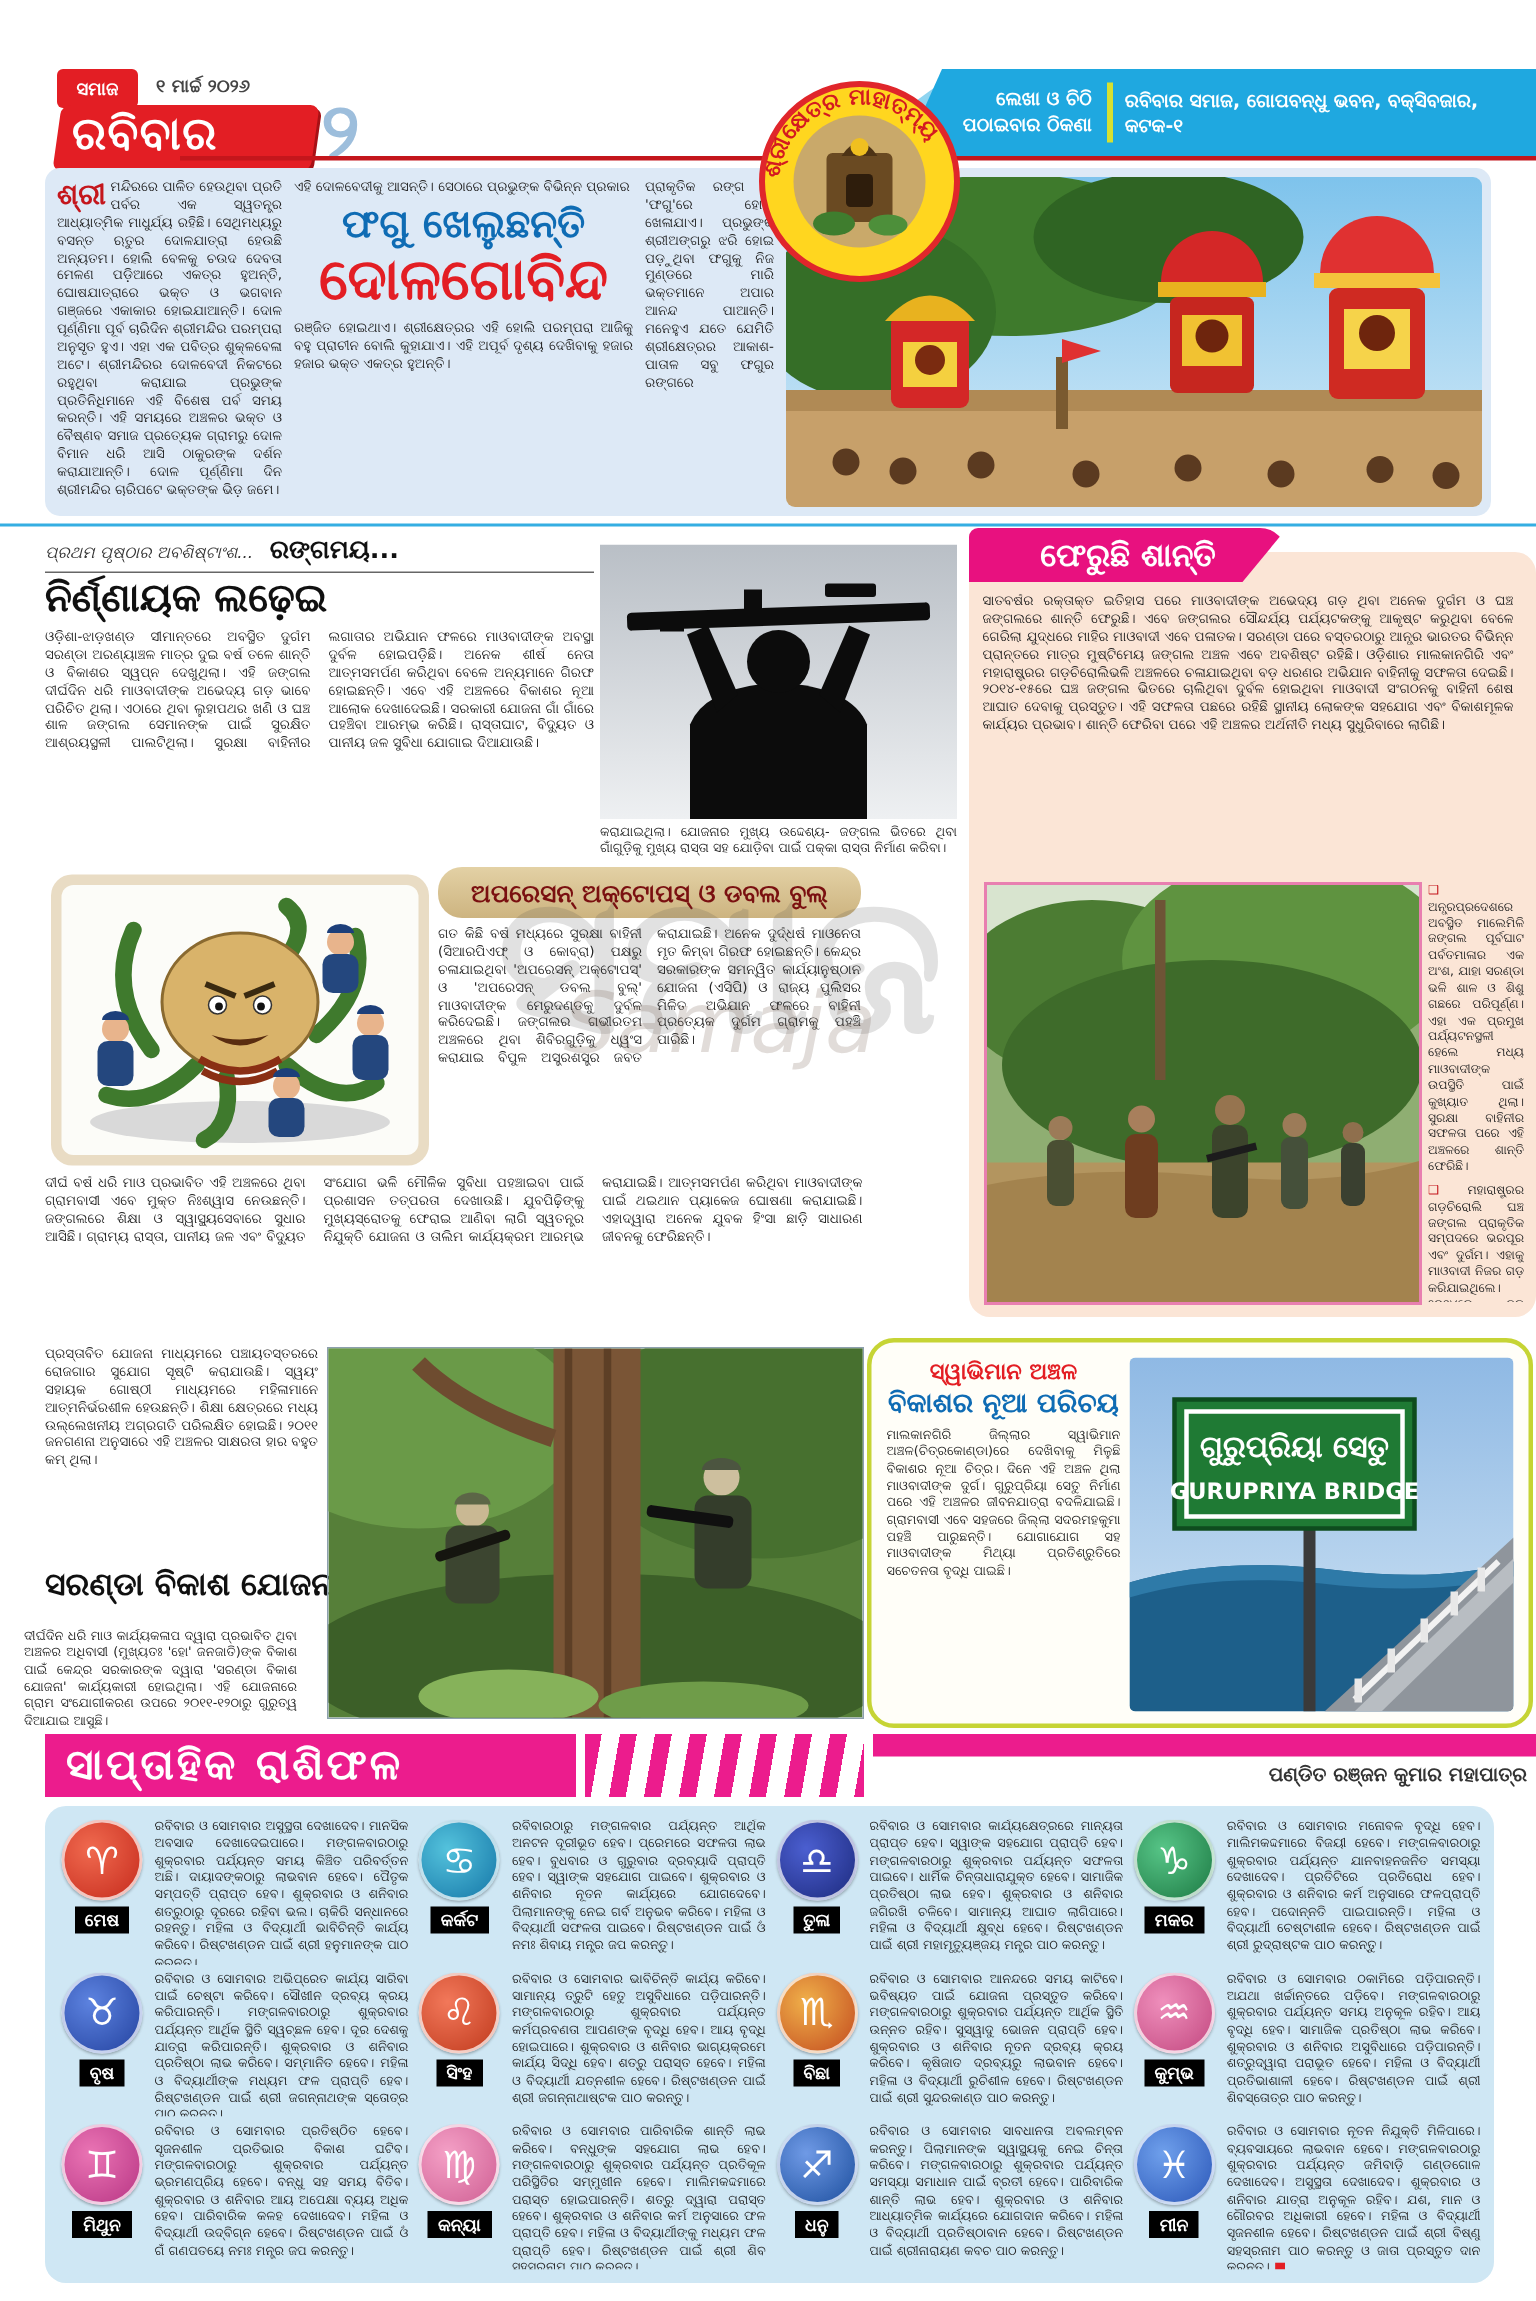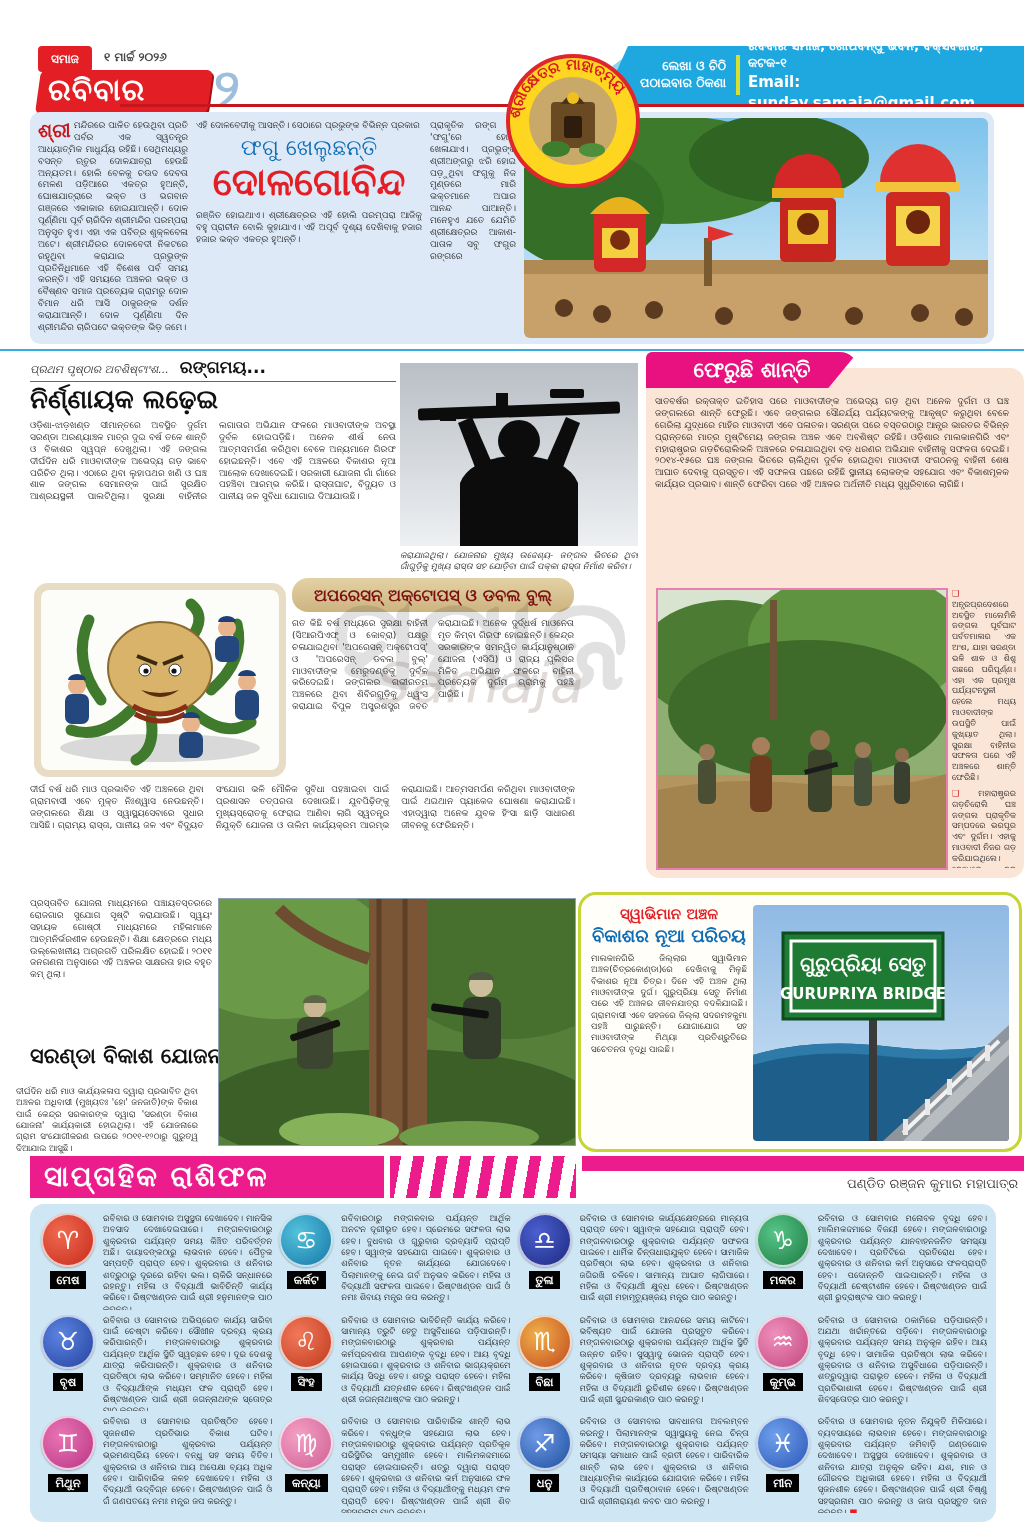--- a/index.html
+++ b/index.html
@@ -28,35 +28,35 @@
   .addr-bar{width:4px;height:40px;background:#d6e030;margin:0 8px 0 10px;}
   .addr-text{font-size:12.5px;line-height:1.4;font-weight:bold;}
   .addr-text .email{font-size:15px;}
   .emblem{left:506px;top:54px;width:134px;height:134px;z-index:30;}
 
   
   .top-sec{left:30px;top:112px;width:964px;height:232px;background:#dde9f6;border-radius:10px;}
   .ts-colA{left:8px;top:8px;width:150px;height:216px;overflow:hidden;}
   .drop{float:left;font-size:19px;font-weight:bold;color:#c4161c;line-height:1;margin:1px 3px 0 0;}
   .ts-colB{left:166px;top:8px;width:226px;height:216px;overflow:hidden;}
-  .hl1{text-align:center;color:#0f6cb4;font-weight:normal;font-size:22px;line-height:1.1;margin:4px 0 2px;}
+  .hl1{text-align:center;color:#0f6cb4;font-weight:bold;font-size:26px;line-height:1.1;margin:4px 0 2px;}
   .hl2{text-align:center;color:#e31e24;font-weight:bold;font-size:38px;line-height:1.1;margin:0 0 6px;}
   .ts-colC{left:400px;top:8px;width:86px;height:216px;overflow:hidden;}
   .ts-photo{left:494px;top:6px;width:464px;height:220px;border-radius:6px;overflow:hidden;}
 
   .sec-line{left:0;right:0;top:349px;height:2px;background:#35aee2;}
 
   
   .kick{left:30px;top:357px;width:366px;border-bottom:1px solid #666;padding-bottom:4px;}
   .kick .it{font-style:italic;font-size:11px;color:#333;margin-top:12px;}
   .kick .bd{font-size:17px;font-weight:bold;color:#111;margin-left:6px;}
   .dz-head{left:30px;top:384px;font-size:26px;font-weight:bold;color:#101010;}
   .dz-body{left:30px;top:420px;width:366px;height:155px;column-count:2;column-gap:12px;overflow:hidden;}
   .ph-sil{left:400px;top:363px;width:238px;height:183px;overflow:hidden;}
-  .dz-below{left:400px;top:550px;width:238px;height:28px;overflow:hidden;font-style:italic;}
+  .dz-below{left:400px;top:550px;width:238px;height:28px;overflow:hidden;}
 
   
   .peace{left:646px;top:352px;width:378px;height:526px;}
   .peace-bg{position:absolute;left:0;top:16px;right:0;bottom:0;background:#fbe5d6;border-radius:14px;}
   .peace-ribbon{position:absolute;left:0;top:0;width:212px;height:36px;background:#e8117f;
                 border-radius:6px 18px 18px 0;display:flex;align-items:center;justify-content:center;
                 color:#fff;font-weight:bold;font-size:21px;z-index:2;
                 clip-path:polygon(0 0,100% 0,86% 100%,0 100%);}
   .peace-intro{position:absolute;left:9px;top:44px;width:354px;height:186px;overflow:hidden;}
   .peace-photo{position:absolute;left:10px;top:236px;width:288px;height:278px;border:2px solid #e87fb0;overflow:hidden;}
@@ -89,21 +89,21 @@
   .sw-t2{width:156px;text-align:center;color:#0f6cb4;font-weight:bold;font-size:18px;margin:2px 0 6px;}
   .sw-body{width:156px;height:160px;overflow:hidden;}
   .sw-photo{position:absolute;right:10px;top:10px;width:256px;height:236px;border-radius:4px;overflow:hidden;}
 
   
   .h-title{left:30px;top:1156px;width:354px;height:42px;background:#ec1c8d;display:flex;align-items:center;
            padding-left:14px;box-sizing:border-box;color:#fff;font-weight:bold;font-size:28px;letter-spacing:2px;}
   .h-stripes{left:390px;top:1156px;width:186px;height:42px;
              background:repeating-linear-gradient(100deg,#ec1c8d 0 11px,#fff 11px 23px);}
   .h-bar{left:582px;right:0;top:1156px;height:15px;background:#ec1c8d;}
-  .h-author{right:6px;top:1176px;font-size:13px;font-weight:normal;color:#333;}
+  .h-author{right:6px;top:1176px;font-size:13px;font-weight:bold;color:#333;}
   .h-panel{left:30px;top:1204px;width:966px;height:318px;background:#cfe7f4;border-radius:14px;
            box-sizing:border-box;padding:9px;display:grid;grid-template-columns:repeat(4,1fr);
            grid-template-rows:repeat(3,1fr);gap:5px;}
   .z-cell{display:flex;gap:6px;overflow:hidden;}
   .z-side{width:58px;flex:none;display:flex;flex-direction:column;align-items:center;}
   .z-ico{width:50px;height:50px;border-radius:50%;display:flex;align-items:center;justify-content:center;
          color:#fff;font-size:25px;border:2px solid rgba(255,255,255,.7);box-shadow:0 1px 2px rgba(0,0,0,.3);}
   .z-label{margin-top:4px;background:#000;color:#fff;font-size:11.5px;font-weight:bold;
            padding:2px 7px;white-space:nowrap;}
   .z-text{flex:1;overflow:hidden;}
@@ -132,21 +132,20 @@
 <div class="abs red-rule"></div>
 <div class="abs banner-wedge"></div>
 <div class="abs banner">
   <div class="addr-label">
     <div>ଲେଖା ଓ ଚିଠି</div>
     <div>ପଠାଇବାର ଠିକଣା</div>
   </div>
   <div class="addr-bar"></div>
   <div class="addr-text">
     <div>ରବିବାର ସମାଜ, ଗୋପବନ୍ଧୁ ଭବନ, ବକ୍ସିବଜାର, କଟକ-୧</div>
-    <div class="email">Email: sunday.samaja@gmail.com</div>
   </div>
 </div>
 
 <svg class="abs emblem" viewBox="0 0 134 134">
   <circle cx="67" cy="67" r="65" fill="#ffd61f" stroke="#e0262b" stroke-width="4"></circle>
   <circle cx="67" cy="67" r="44" fill="#c9a96a"></circle>
   <rect x="45" y="48" width="44" height="46" rx="4" fill="#6a4a22"></rect>
   <path d="M55 50 q12 -18 24 0 z" fill="#4d3315"></path>
   <circle cx="67" cy="44" r="6" fill="#f0c020"></circle>
   <rect x="58" y="62" width="18" height="22" rx="3" fill="#2e1d0c"></rect>

